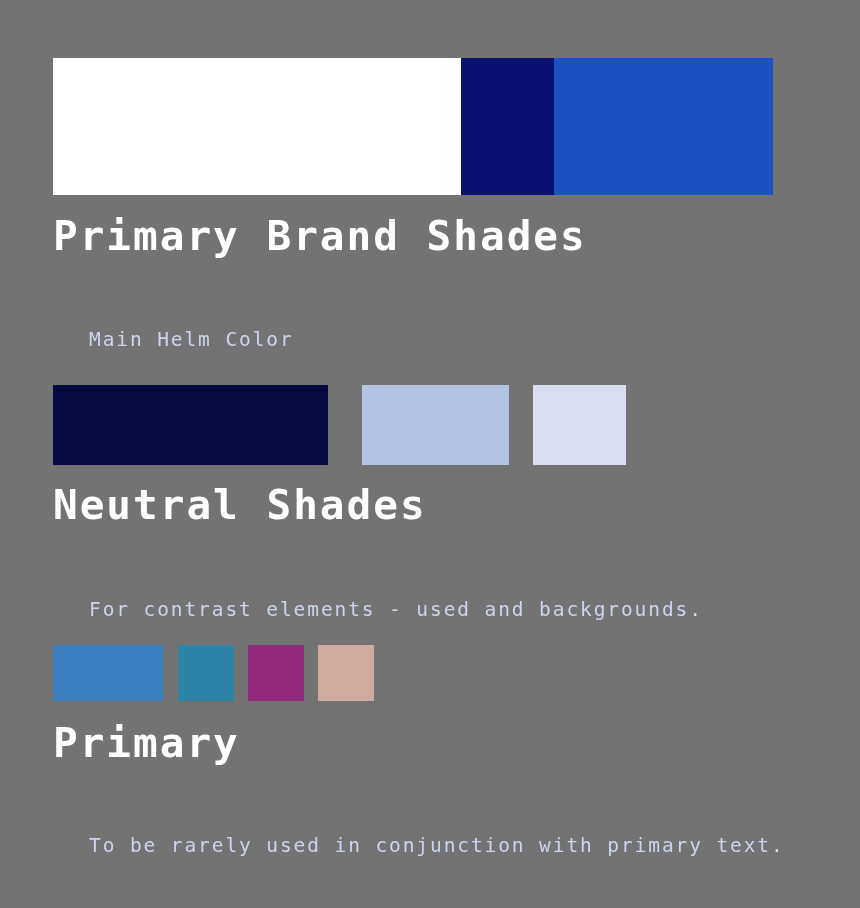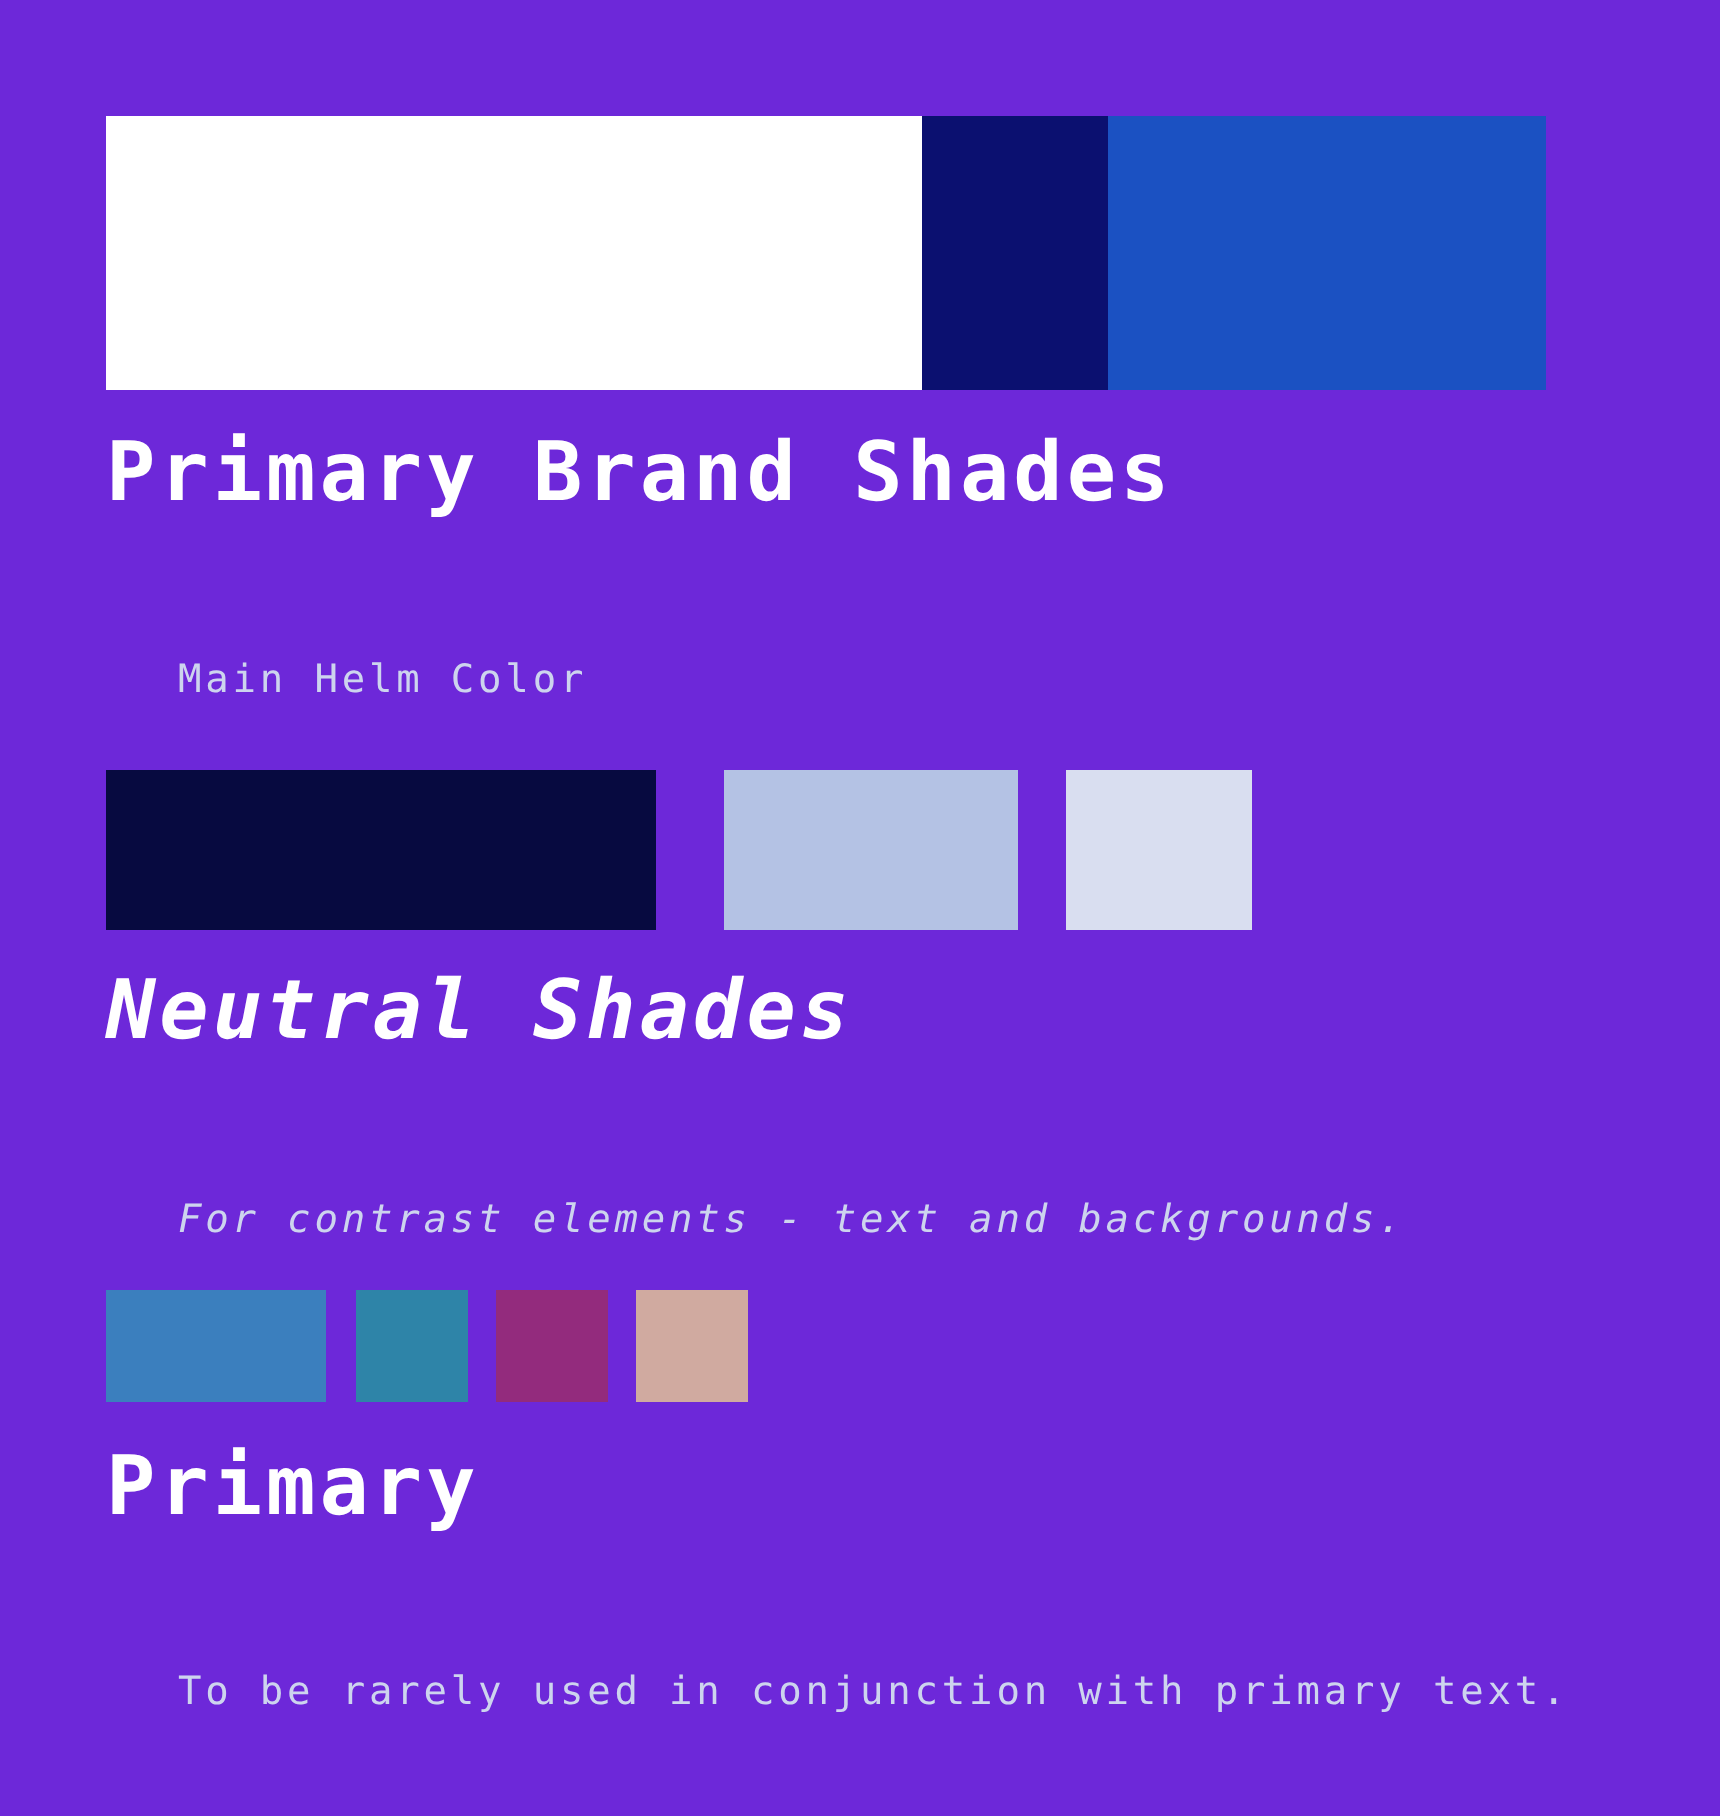--- a/index.html
+++ b/index.html
@@ -51,31 +51,31 @@
     font-size: 19.5px;
     font-weight: normal;
     color: #cdd4ee;
     letter-spacing: 1.9px;
     line-height: 1.52;
     white-space: pre;
     margin: 0;
   }
   .text-block { margin-top: 0; }
   #primary-heading-wrap { margin-top: 21px; }
-  #neutral-heading-wrap { margin-top: 20px; font-style: italic; }
+  #neutral-heading-wrap { margin-top: 20px; }
   #accents-heading-wrap { margin-top: 22px; }
   .sub-line { display: block; padding-left: 36px; }
   .gap-primary { height: 9px; }
   .gap-neutral { height: 10px; }
   .gap-accents { height: 8px; }
 </style>
 </head>
 <body>
 
-<div id="page" style="background: #6d28d9;">
+<div id="page" style="background: #737373;">
 
   <div class="section" id="section-primary">
     <div class="swatch-row">
         <div class="swatch" style="background: rgb(255, 255, 255); width: 408px; height: 137px;"></div>
         <div class="swatch" style="background: rgb(11, 16, 112); width: 93px; height: 137px;"></div>
         <div class="swatch" style="background: rgb(27, 81, 194); width: 219px; height: 137px;"></div>
       </div>
     <div class="text-block" id="primary-heading-wrap">
       <div class="heading" style="color: rgb(255, 255, 255);">Primary Brand Shades</div>
       <div class="gap-primary"></div>
@@ -88,21 +88,21 @@
   <div class="section" id="section-neutral">
     <div class="swatch-row">
         <div class="swatch" style="background: rgb(7, 10, 64); width: 275px; height: 80px; margin-right: 34px;"></div>
         <div class="swatch" style="background: rgb(180, 194, 228); width: 147px; height: 80px; margin-right: 24px;"></div>
         <div class="swatch" style="background: rgb(217, 222, 240); width: 93px; height: 80px;"></div>
       </div>
     <div class="text-block" id="neutral-heading-wrap">
       <div class="heading" style="color: rgb(255, 255, 255);">Neutral Shades</div>
       <div class="gap-neutral"></div>
       <div class="subtitle" style="color: rgb(205, 212, 238);">
-        <span class="sub-line">For contrast elements - text and backgrounds.</span>
+        <span class="sub-line">For contrast elements - used and backgrounds.</span>
       </div>
     </div>
   </div>
 
   <div class="section" id="section-accents">
     <div class="swatch-row">
         <div class="swatch" style="background: rgb(59, 127, 190); width: 110px; height: 56px; margin-right: 15px;"></div>
         <div class="swatch" style="background: rgb(46, 132, 168); width: 56px; height: 56px; margin-right: 14px;"></div>
         <div class="swatch" style="background: rgb(147, 43, 125); width: 56px; height: 56px; margin-right: 14px;"></div>
         <div class="swatch" style="background: rgb(208, 170, 160); width: 56px; height: 56px;"></div>

